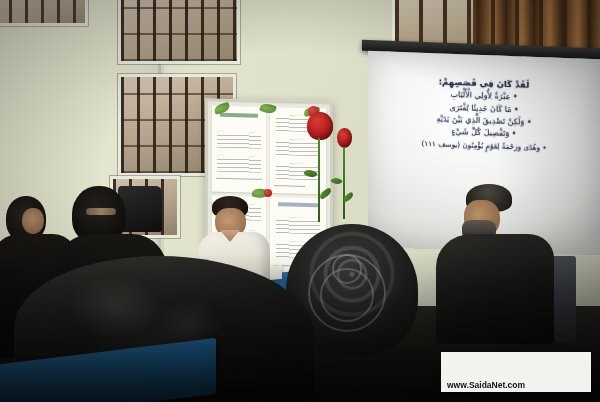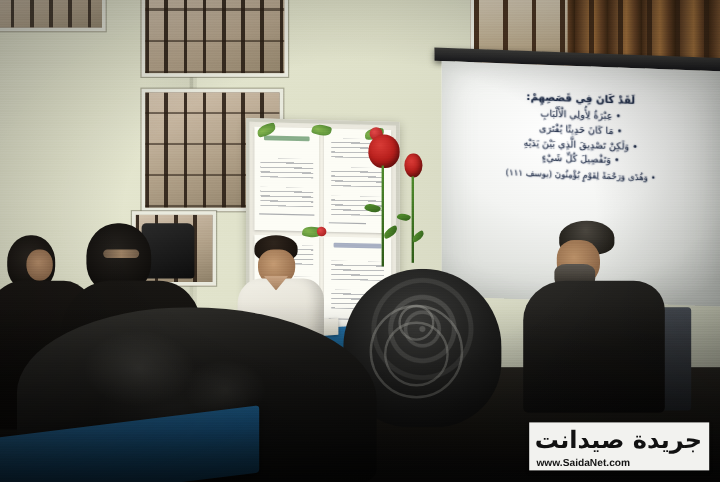--- a/index.html
+++ b/index.html
@@ -543,17 +543,16 @@
     <span class="scarf"></span>
   </div>
 
   <div class="blue-table" id="table-front"></div>
 
   <div class="fg-shadow"></div>
   <div id="vignette"></div>
   <div id="grain"></div>
 
   <div id="watermark">
-    <div id="wm-arabic">جريدة صيدانت</div>
     <div id="wm-url">www.SaidaNet.com</div>
   </div>
 
 </div>
 
 </body></html>

